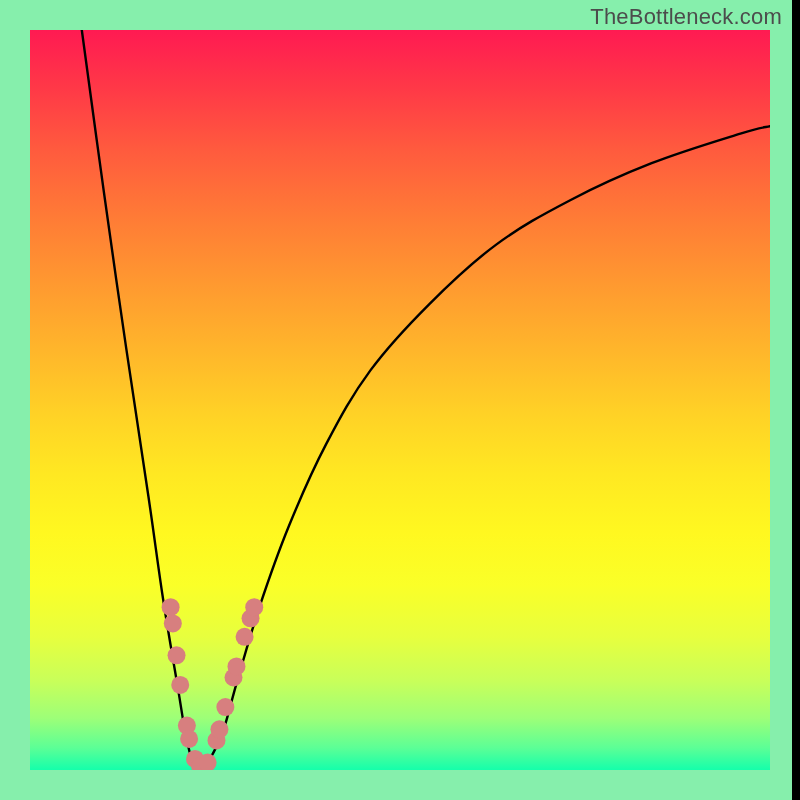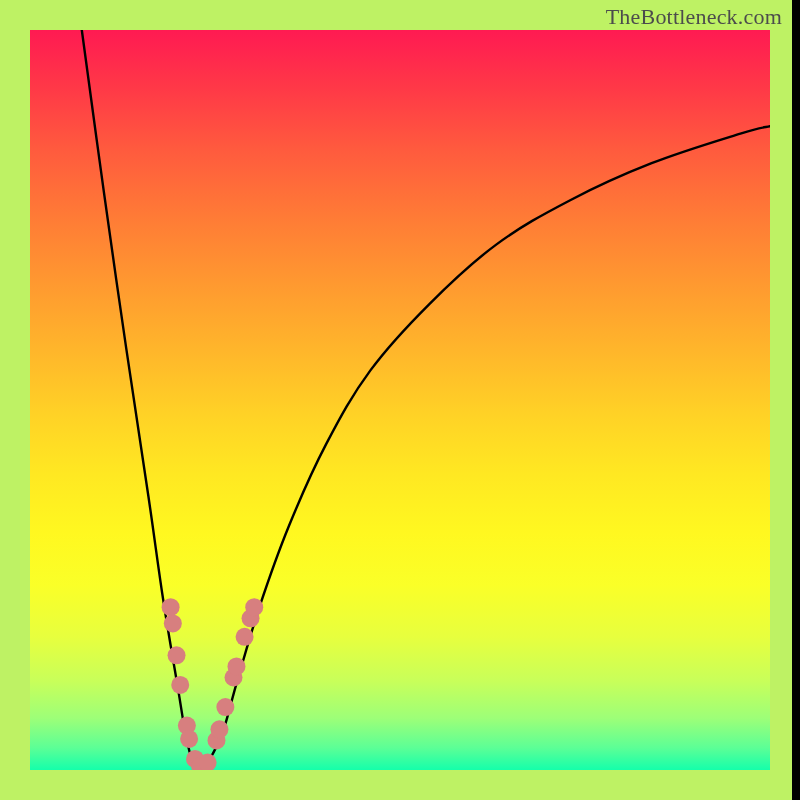--- a/index.html
+++ b/index.html
@@ -7,23 +7,22 @@
     padding: 0;
     width: 800px;
     height: 800px;
     overflow: hidden;
     background: #000;
     font-family: Arial, Helvetica, sans-serif;
   }
   .outer {
     width: 792px;
     height: 800px;
-    background: #bef264;
+    background: #86efac;
     position: relative;
-    font-family: Liberation Serif, serif;
   }
   .plot {
     position: absolute;
     left: 30px;
     top: 30px;
     width: 740px;
     height: 740px;
     overflow: hidden;
   }
   .gradient-bg {

